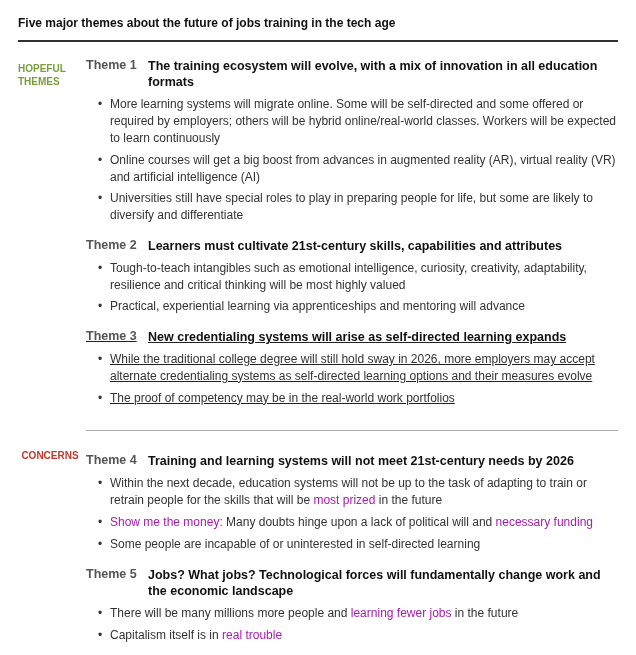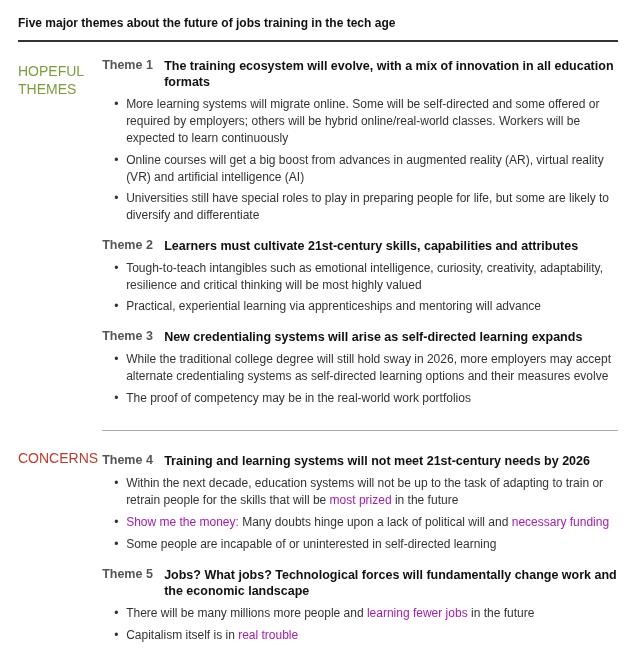--- a/index.html
+++ b/index.html
@@ -25,22 +25,22 @@
       width: 100%;
       border-collapse: collapse;
     }
     .section-label-cell {
       width: 68px;
       vertical-align: top;
       padding-top: 2px;
       padding-right: 4px;
     }
     .section-label {
-      font-size: 14px;
-      font-weight: normal;
+      font-size: 10px;
+      font-weight: bold;
       text-transform: uppercase;
       line-height: 1.3;
       color: #7b9e3c;
     }
     .section-label.concerns {
       color: #c0392b;
     }
     .theme-block {
       margin-bottom: 14px;
     }
@@ -134,21 +134,21 @@
             <div class="theme-header-row">
               <span class="theme-label">Theme 2</span>
               <span class="theme-title">Learners must cultivate 21st-century skills, capabilities and attributes</span>
             </div>
             <ul class="bullet-list">
               <li>Tough-to-teach intangibles such as emotional intelligence, curiosity, creativity, adaptability, resilience and critical thinking will be most highly valued</li>
               <li>Practical, experiential learning via apprenticeships and mentoring will advance</li>
             </ul>
           </div>
 
-          <div class="theme-block" style="margin-bottom:16px;">
+          <div class="theme-block" style="margin-bottom:16px;text-decoration:underline;">
             <div class="theme-header-row">
               <span class="theme-label">Theme 3</span>
               <span class="theme-title">New credentialing systems will arise as self-directed learning expands</span>
             </div>
             <ul class="bullet-list">
               <li>While the traditional college degree will still hold sway in 2026, more employers may accept alternate credentialing systems as self-directed learning options and their measures evolve</li>
               <li>The proof of competency may be in the real-world work portfolios</li>
             </ul>
           </div>
         </div>

